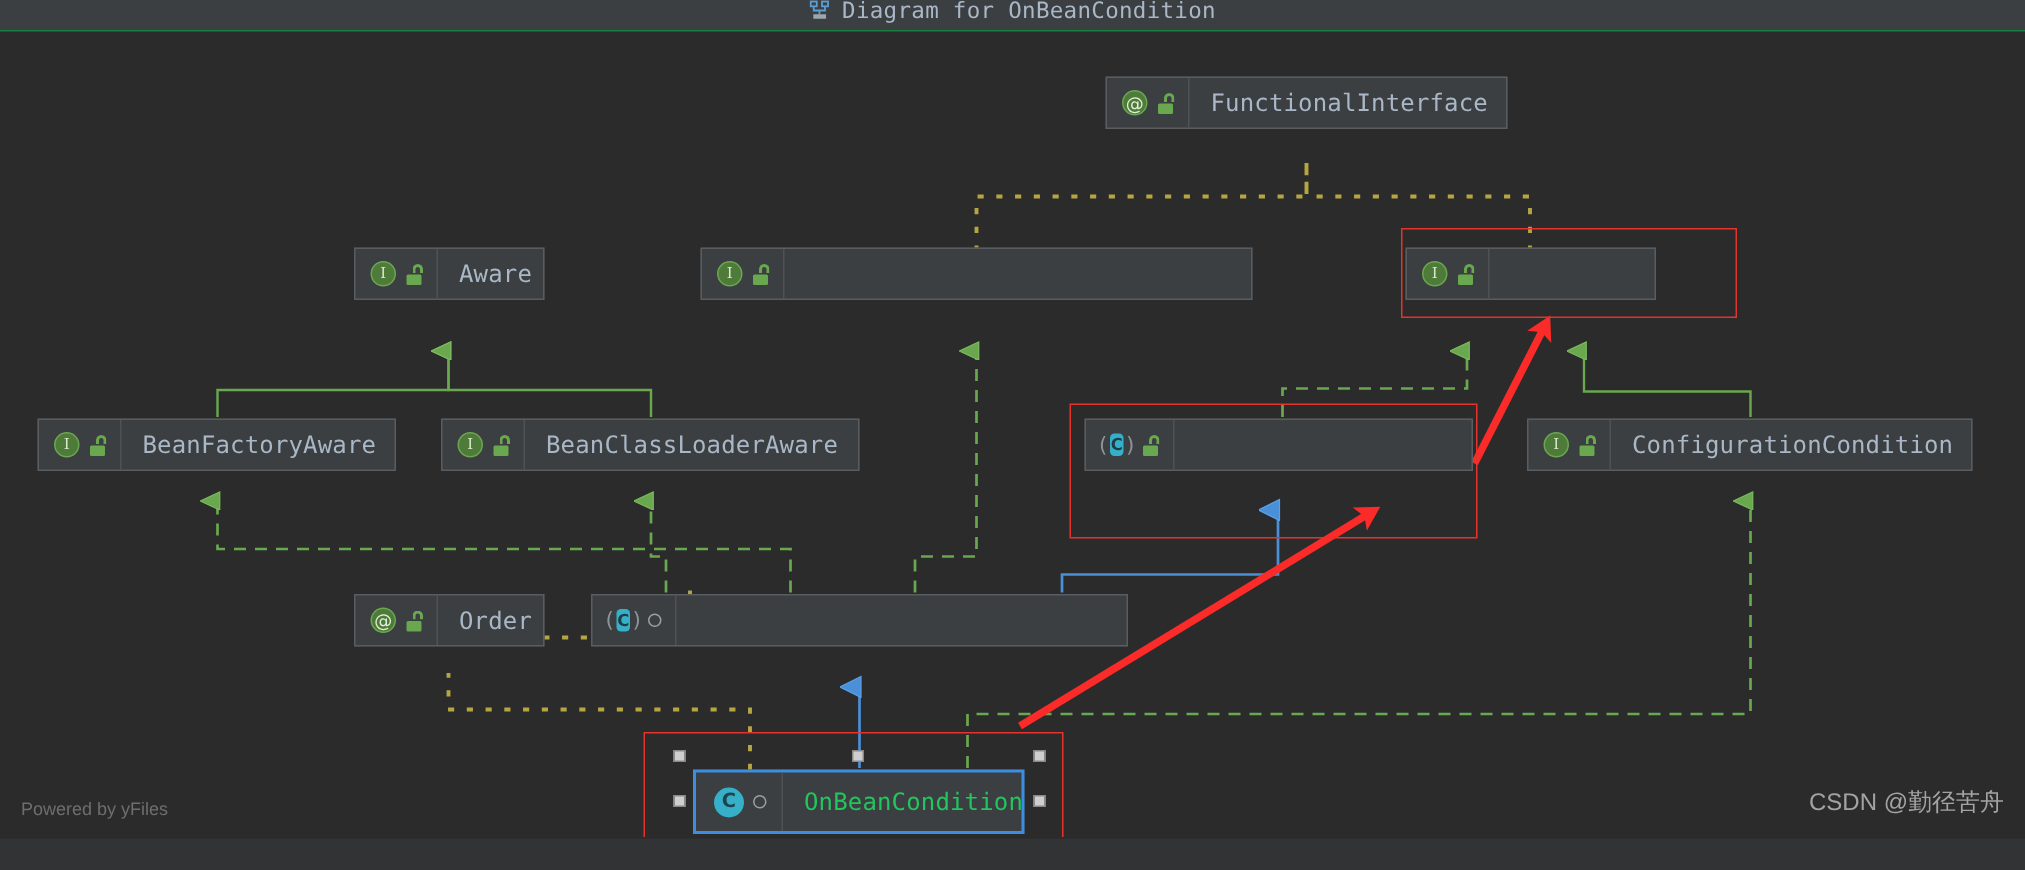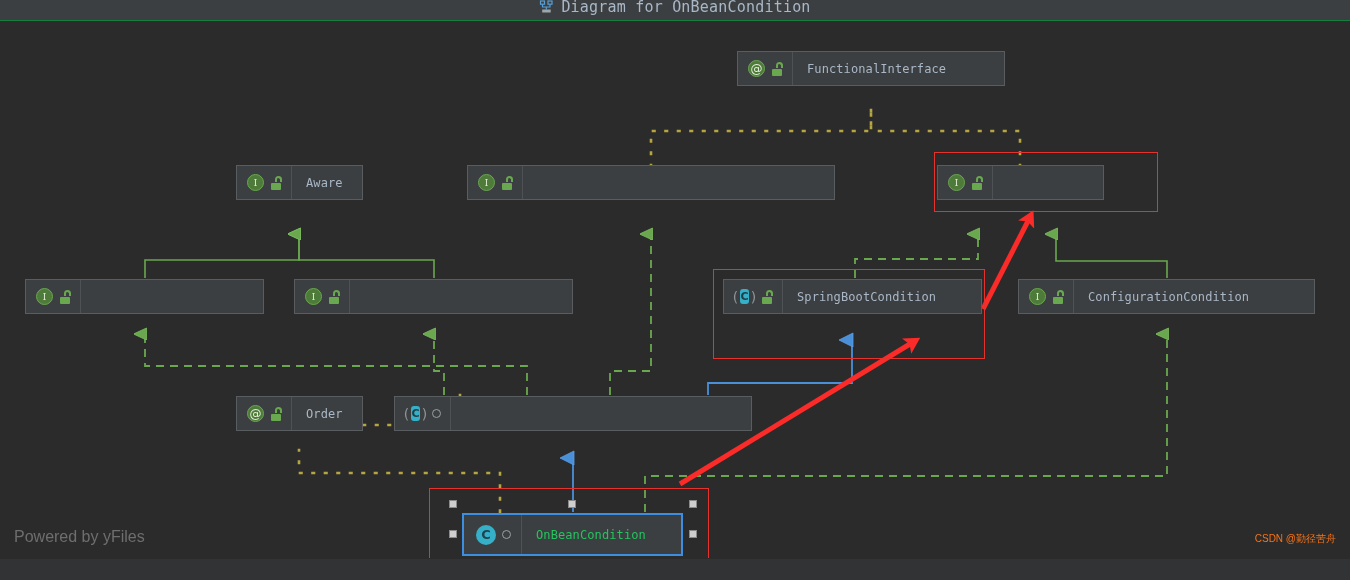--- a/index.html
+++ b/index.html
@@ -97,21 +97,21 @@
     gap: 6px;
     padding: 0 9px 0 10px;
     border-right: 1px solid #4e5254;
     box-sizing: border-box;
   }
   .node .label {
     display: flex;
     align-items: center;
     padding: 0 15px 0 14px;
     font-family: "DejaVu Sans Mono", monospace;
-    font-size: 12px;
+    font-size: 16px;
     color: #a9b7c6;
     white-space: nowrap;
     letter-spacing: 0.1px;
   }
   .node.selected {
     border: 2px solid #3d8ee0;
     background: #3c3f41;
     z-index: 8;
   }
   .node.selected .label { color: #22c55e; }
@@ -221,30 +221,30 @@
     box-sizing: border-box;
     z-index: 7;
     background: transparent;
   }
 
   
   .yfiles {
     position: absolute;
     left: 14px; bottom: 12px;
     font-family: "Liberation Sans", sans-serif;
-    font-size: 16px;
+    font-size: 12px;
     color: #6e6e6e;
     z-index: 12;
   }
   .csdn {
     position: absolute;
     right: 14px; bottom: 12px;
     font-family: "Liberation Sans", sans-serif;
-    font-size: 10px;
-    color: #f97316;
+    font-size: 16px;
+    color: #a3a3a3;
     z-index: 12;
     white-space: nowrap;
   }
   .bottombar {
     position: absolute;
     left: 0; bottom: 0;
     width: 1350px; height: 21px;
     background: #313335;
     border-top: 1px solid #2b2b2b;
     z-index: 11;
@@ -362,39 +362,40 @@
         <span class="ic ic-iface">I</span>
         <span class="ic ic-lock"></span>
       </div>
     </div>
 
     <div class="node" style="left:25px; top:258px; width:239px;">
       <div class="icons">
         <span class="ic ic-iface">I</span>
         <span class="ic ic-lock"></span>
       </div>
+      <div class="label">BeanFactoryAware</div>
     </div>
 
     <div class="node" style="left:294px; top:258px; width:279px;">
       <div class="icons">
         <span class="ic ic-iface">I</span>
         <span class="ic ic-lock"></span>
       </div>
+      <div class="label">BeanClassLoaderAware</div>
     </div>
 
     <div class="node" style="left:723px; top:258px; width:259px;">
       <div class="icons">
         <span class="ic ic-absclass">
             <span class="brk">(</span>
             <span class="sq">C</span>
             <span class="brk">)</span>
           </span>
         <span class="ic ic-lock"></span>
       </div>
-      <div class="label">SpringBootCondition</div>
     </div>
 
     <div class="node" style="left:1018px; top:258px; width:297px;">
       <div class="icons">
         <span class="ic ic-iface">I</span>
         <span class="ic ic-lock"></span>
       </div>
       <div class="label">ConfigurationCondition</div>
     </div>
 

